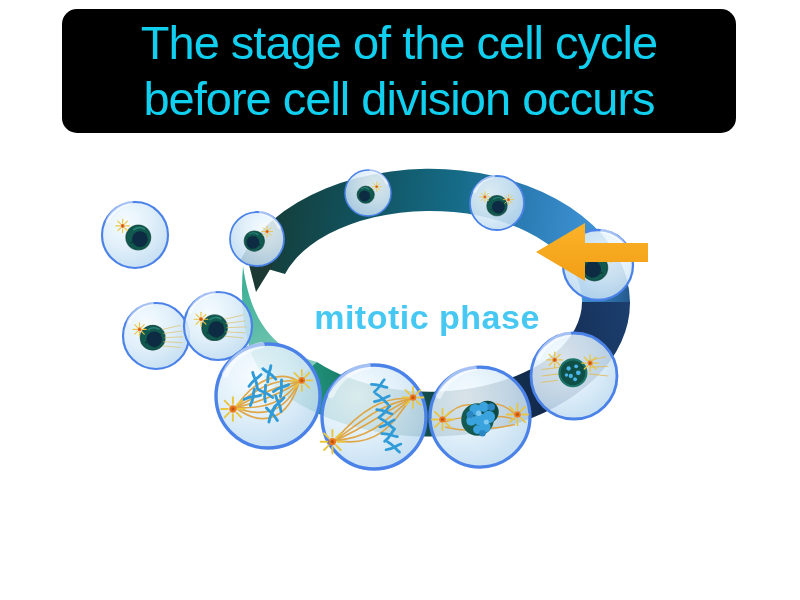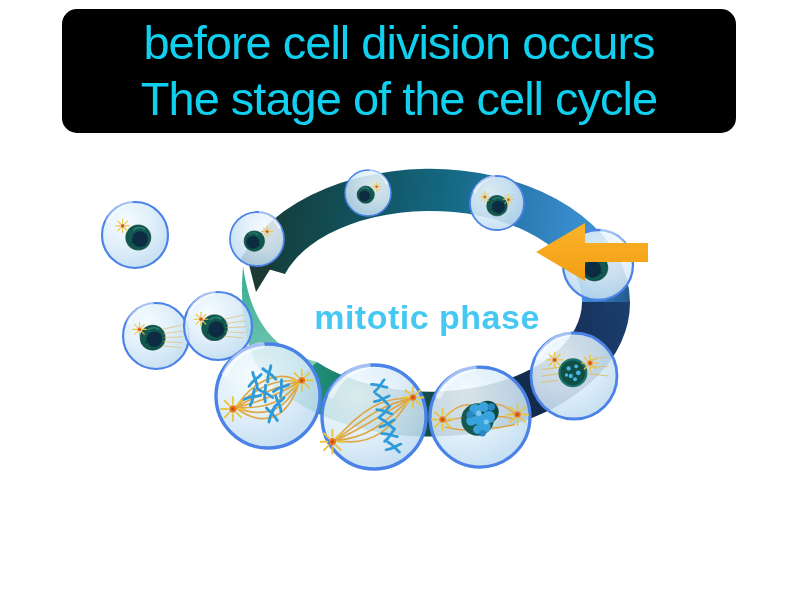--- a/index.html
+++ b/index.html
@@ -11,22 +11,22 @@
   .banner-line{color:#10cfef;font-size:47px;line-height:56px;letter-spacing:-1px;
                white-space:nowrap;font-family:"Liberation Sans",sans-serif;}
   svg.diagram{position:absolute;left:0;top:0;width:800px;height:600px;}
   .center-label{font-family:"Liberation Sans",sans-serif;font-weight:bold;
                 font-size:34px;letter-spacing:0.5px;}
 </style>
 </head>
 <body>
 
 <div class="banner">
+  <div class="banner-line">The stage of the cell cycle</div>
   <div class="banner-line">before cell division occurs</div>
-  <div class="banner-line">The stage of the cell cycle</div>
 </div>
 
 <svg class="diagram" viewBox="0 0 800 600">
   <defs>
     <radialGradient id="gradCell" cx="35%" cy="30%" r="80%">
       <stop offset="0%" stop-color="#f4fbff"></stop>
       <stop offset="50%" stop-color="#dcedf9"></stop>
       <stop offset="100%" stop-color="#b9d8ef"></stop>
     </radialGradient>
     <linearGradient id="gradTop" gradientUnits="userSpaceOnUse" x1="240" y1="230" x2="645" y2="290">

